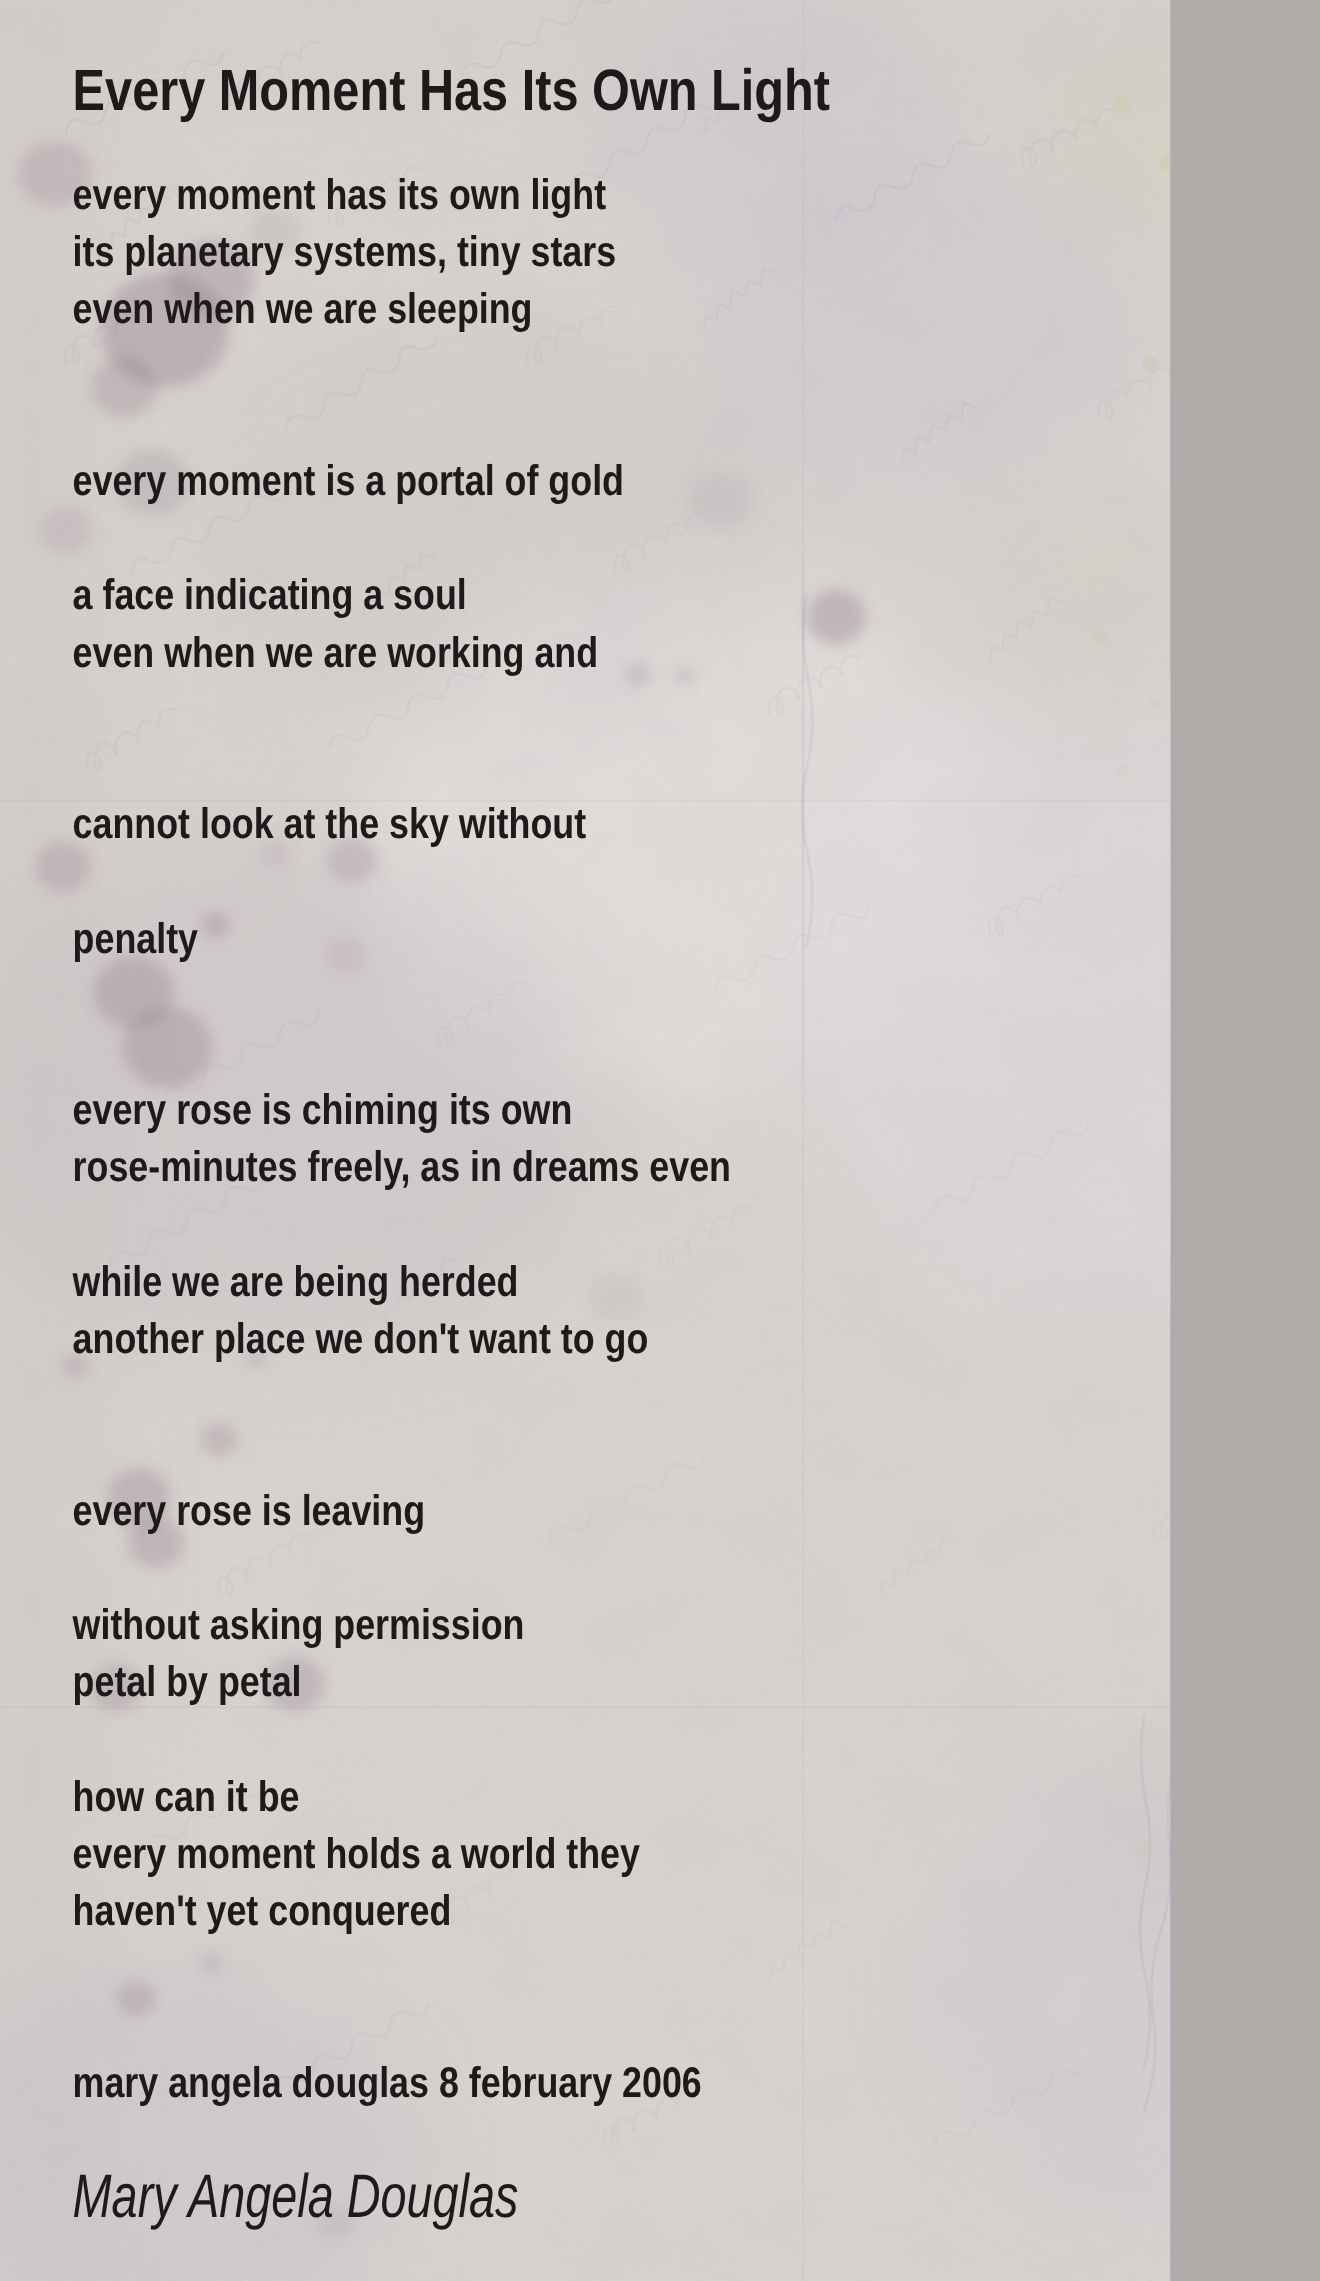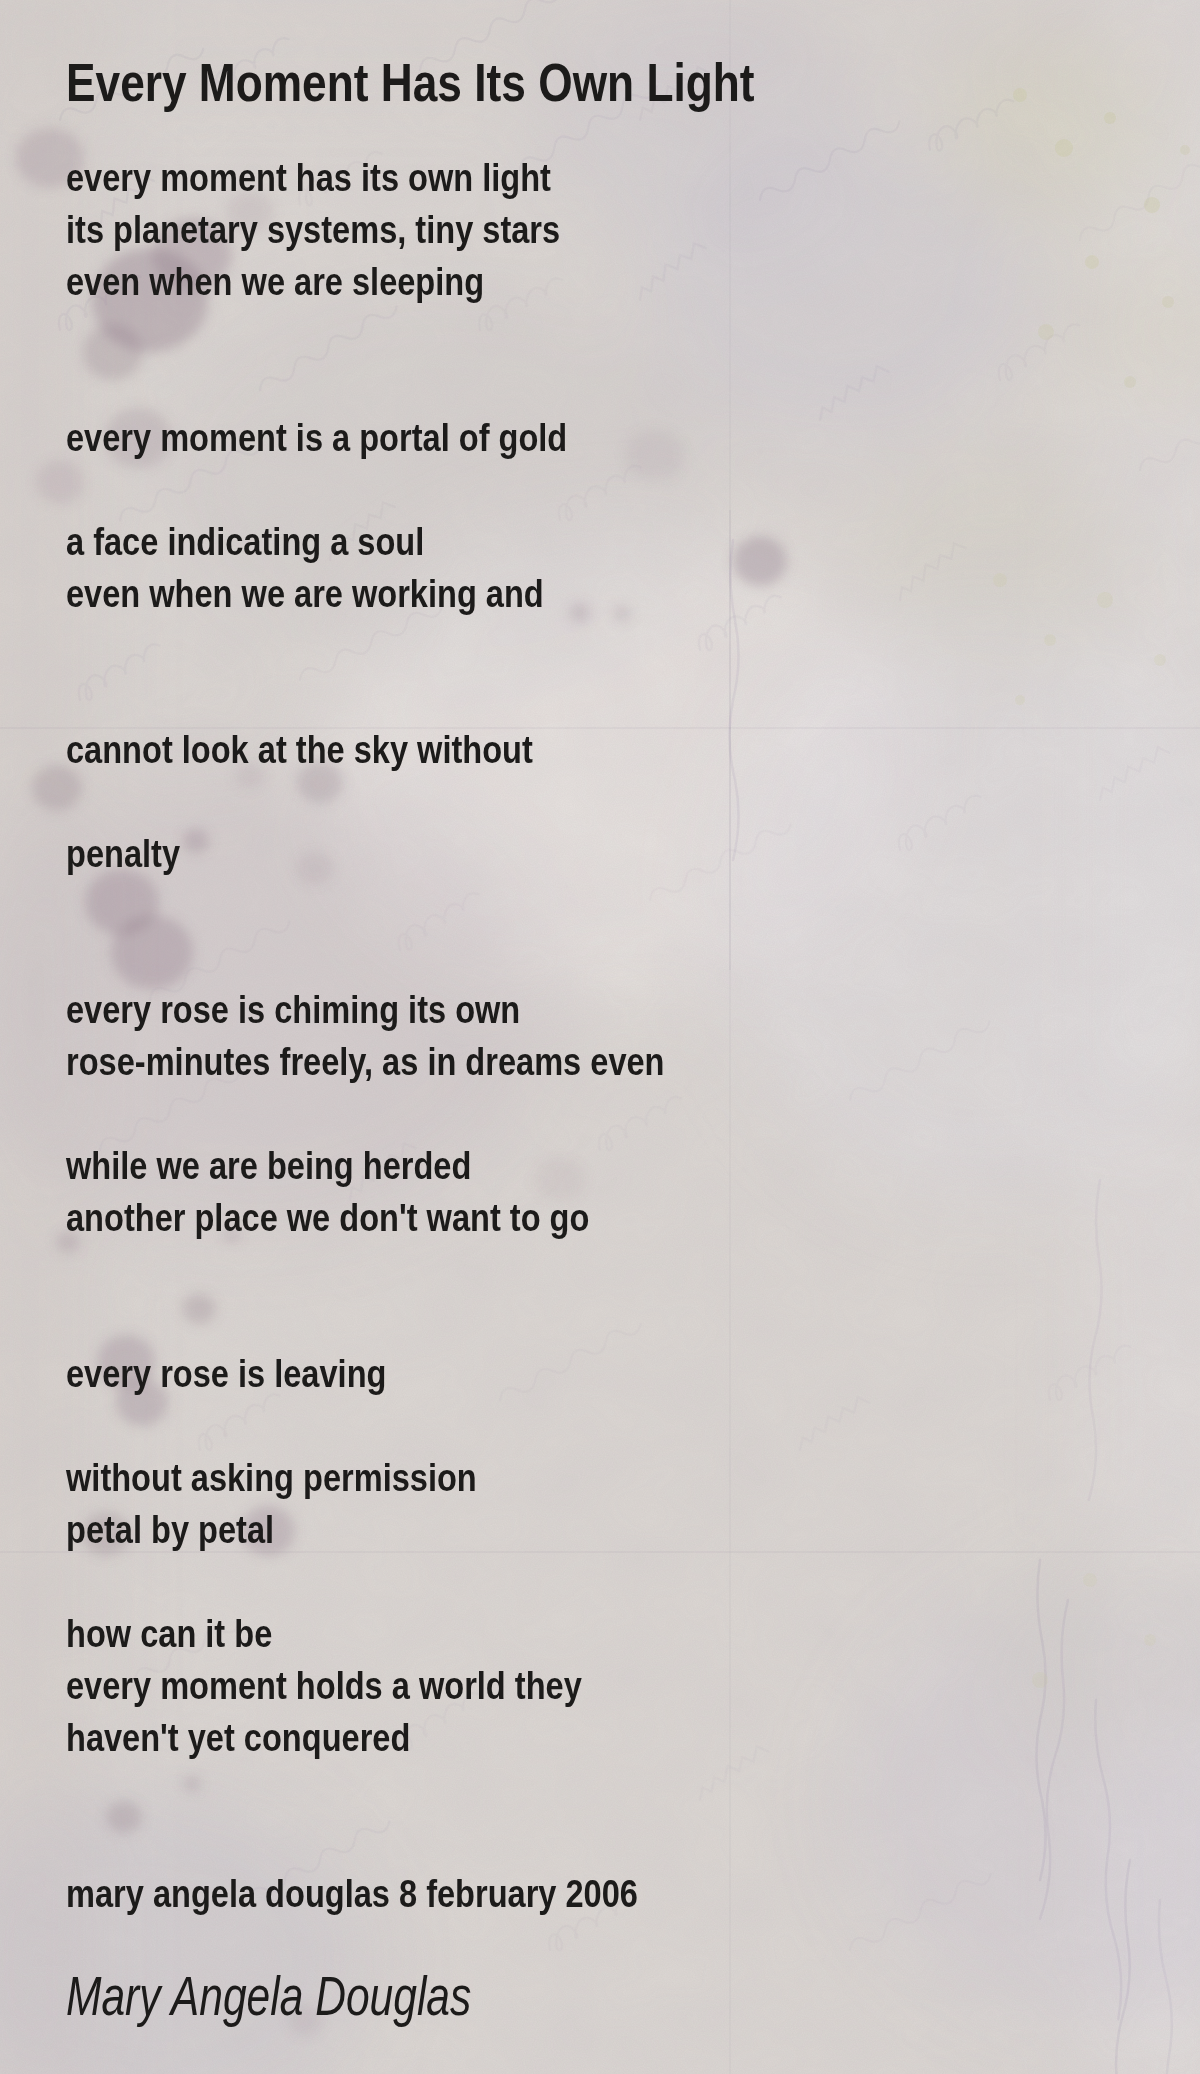--- a/index.html
+++ b/index.html
@@ -1,20 +1,20 @@
 <!DOCTYPE html>
 <html><head>
 <meta charset="utf-8">
 <style>
   html, body { margin: 0; padding: 0; }
   body { background: #b0aaa8; }
 
   .page {
     position: relative;
-    width: 1200px;
+    width: 1064px;
     height: 2074px;
     overflow: hidden;
     background-color: #8b5cf6;
     font-family: "Liberation Sans", "DejaVu Sans", sans-serif;
     color: #1c1b1a;
   }
 
   .texture {
     position: absolute;
     top: 0; left: 0;

